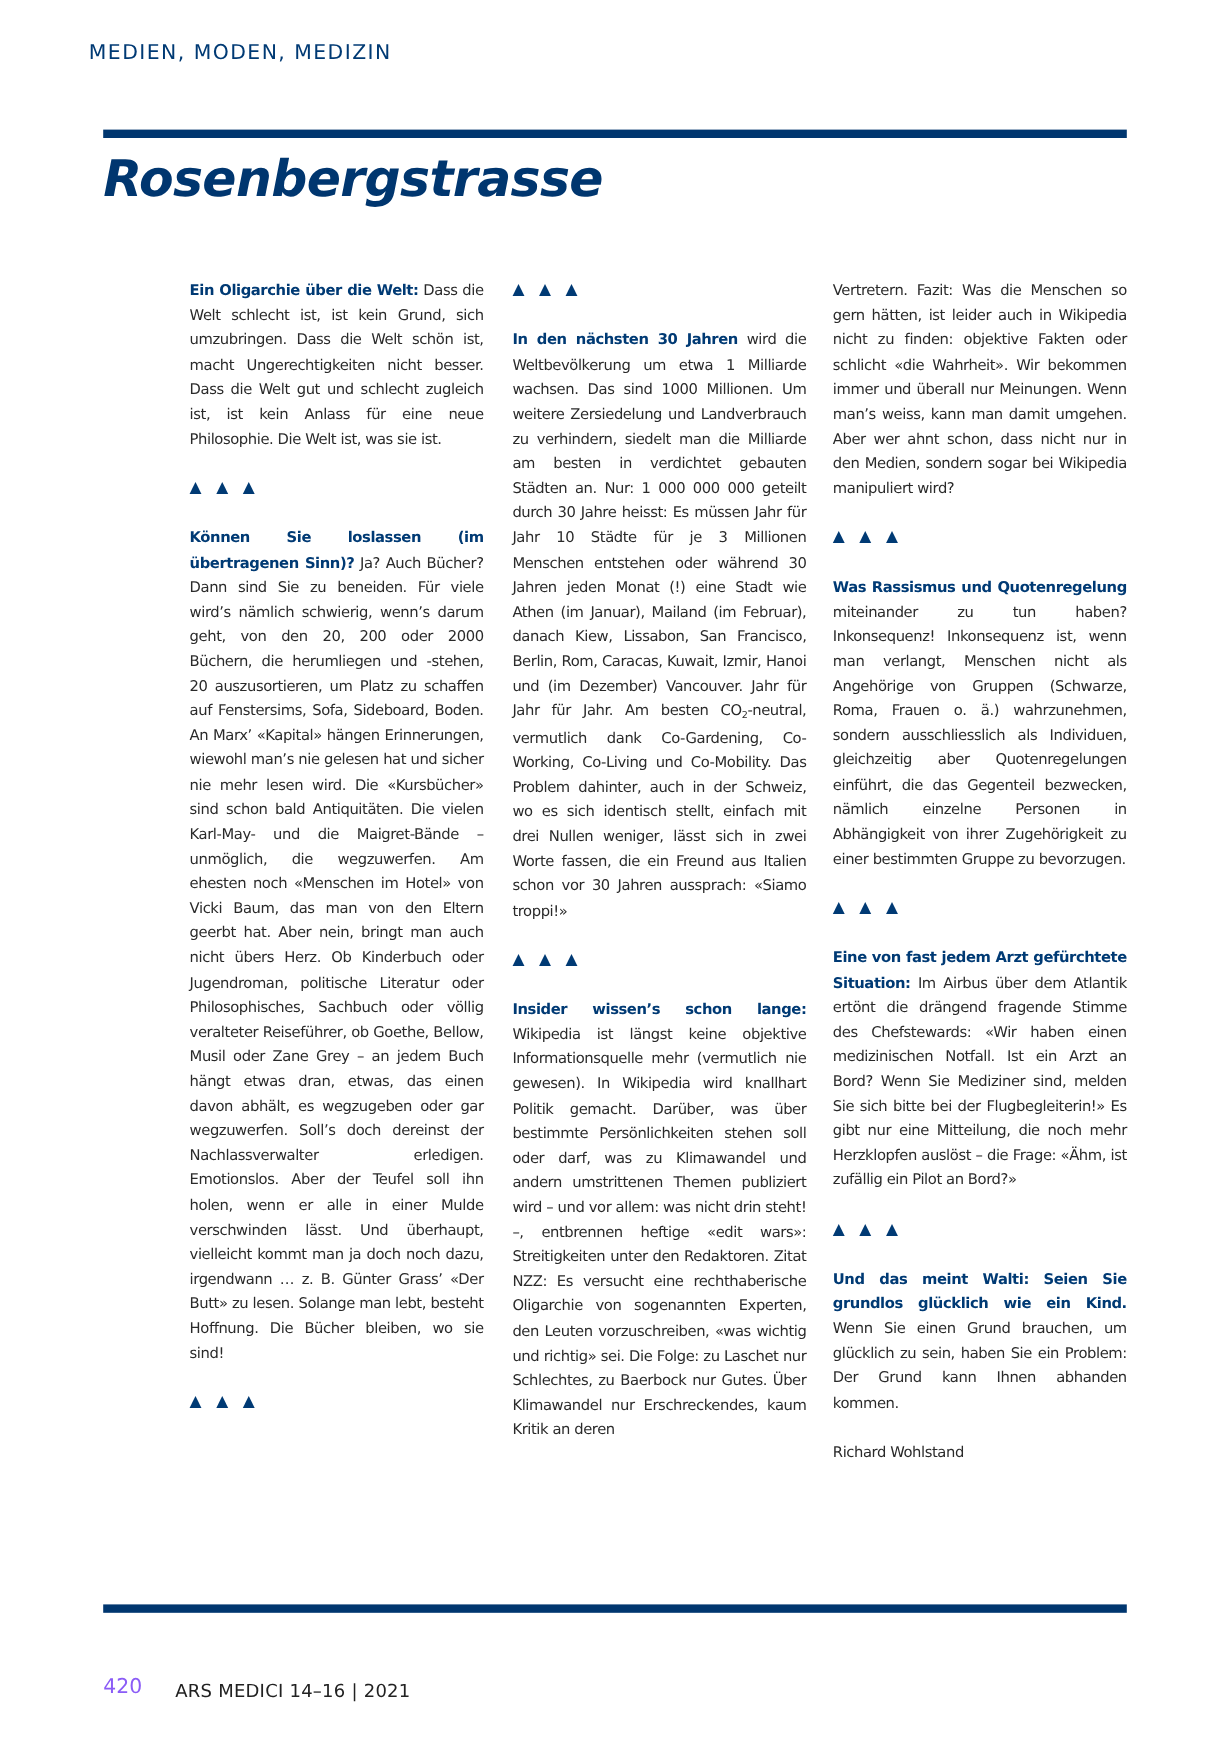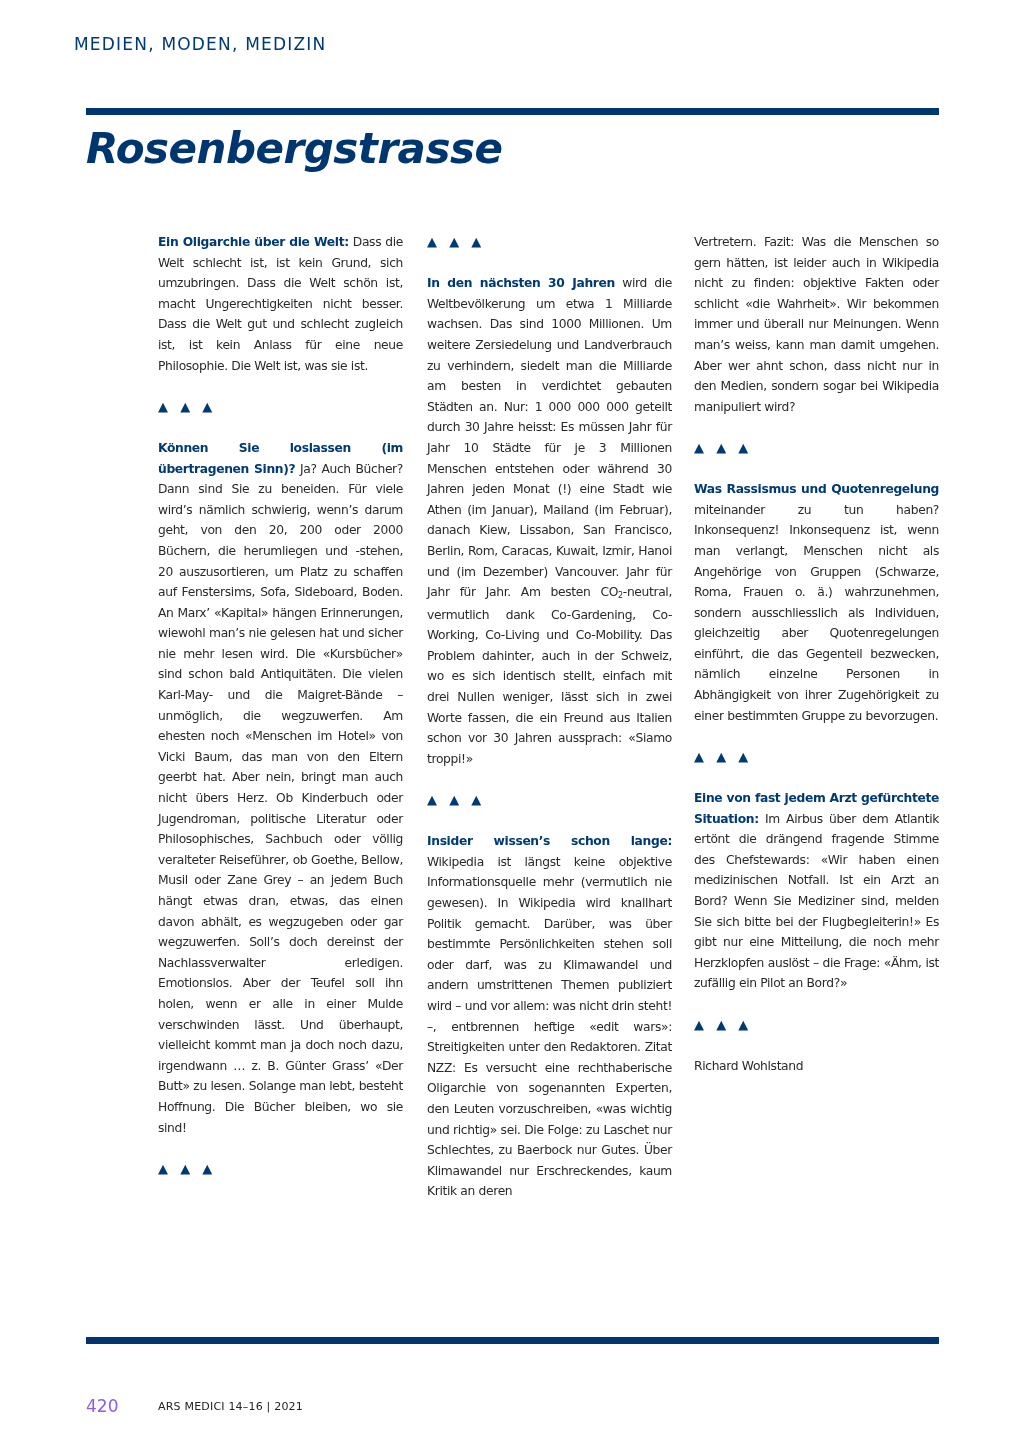--- a/index.html
+++ b/index.html
@@ -15,21 +15,21 @@
     .col1 { left: 158px; }
     .col2 { left: 427px; }
     .col3 { left: 694px; }
     .col p { margin: 0 0 20.6px 0; }
     .col p.last { margin-bottom: 0; }
     .lead { color: #003a74; font-weight: bold; }
     .tri { color: #003a74; font-size: 13px; letter-spacing: 4px; margin: 0 0 20.6px 0; line-height: 20.6px; }
     .author { margin-top: 0; }
     .rule-bottom { position: absolute; left: 86px; top: 1337px; width: 853px; height: 7px; background: #00366f; }
     .page-num { position: absolute; left: 86px; top: 1396px; font-size: 17px; color: #8b5cf6; }
-    .journal { position: absolute; left: 158px; top: 1400px; font-size: 11px; color: #222; letter-spacing: 0.2px; }
+    .journal { position: absolute; left: 146px; top: 1400px; font-size: 15px; color: #222; letter-spacing: 0.2px; }
     sub { font-size: 8px; vertical-align: baseline; position: relative; top: 2px; }
   </style>
 </head>
 <body>
 
 <div class="section-label">MEDIEN, MODEN, MEDIZIN</div>
 <div class="rule-top"></div>
 <h1 class="title">Rosenbergstrasse</h1>
 
 <div class="col col1">
@@ -46,18 +46,19 @@
   <p class="last"><span class="lead">Insider wissen’s schon lange:</span><span> Wikipedia ist längst keine objektive Informationsquelle mehr (vermutlich nie gewesen). In Wikipedia wird knallhart Politik gemacht. Darüber, was über bestimmte Persönlichkeiten stehen soll oder darf, was zu Klimawandel und andern umstrittenen Themen publiziert wird – und vor allem: was nicht drin steht! –, entbrennen heftige «edit wars»: Streitigkeiten unter den Redaktoren. Zitat NZZ: Es versucht eine rechthaberische Oligarchie von sogenannten Experten, den Leuten vorzuschreiben, «was wichtig und richtig» sei. Die Folge: zu Laschet nur Schlechtes, zu Baerbock nur Gutes. Über Klimawandel nur Erschreckendes, kaum Kritik an deren</span></p>
 </div>
 
 <div class="col col3">
   <p><span>Vertretern. Fazit: Was die Menschen so gern hätten, ist leider auch in Wikipedia nicht zu finden: objektive Fakten oder schlicht «die Wahrheit». Wir bekommen immer und überall nur Meinungen. Wenn man’s weiss, kann man damit umgehen. Aber wer ahnt schon, dass nicht nur in den Medien, sondern sogar bei Wikipedia manipuliert wird?</span></p>
   <div class="tri">▲ ▲ ▲</div>
   <p><span class="lead">Was Rassismus und Quotenregelung</span><span> miteinander zu tun haben? Inkonsequenz! Inkonsequenz ist, wenn man verlangt, Menschen nicht als Angehörige von Gruppen (Schwarze, Roma, Frauen o. ä.) wahrzunehmen, sondern ausschliesslich als Individuen, gleichzeitig aber Quotenregelungen einführt, die das Gegenteil bezwecken, nämlich einzelne Personen in Abhängigkeit von ihrer Zugehörigkeit zu einer bestimmten Gruppe zu bevorzugen.</span></p>
   <div class="tri">▲ ▲ ▲</div>
   <p><span class="lead">Eine von fast jedem Arzt gefürchtete Situation:</span><span> Im Airbus über dem Atlantik ertönt die drängend fragende Stimme des Chefstewards: «Wir haben einen medizinischen Notfall. Ist ein Arzt an Bord? Wenn Sie Mediziner sind, melden Sie sich bitte bei der Flugbegleiterin!» Es gibt nur eine Mitteilung, die noch mehr Herzklopfen auslöst – die Frage: «Ähm, ist zufällig ein Pilot an Bord?»</span></p>
   <div class="tri">▲ ▲ ▲</div>
+  <p><span class="lead">Und das meint Walti: Seien Sie grundlos glücklich wie ein Kind.</span><span> Wenn Sie einen Grund brauchen, um glücklich zu sein, haben Sie ein Problem: Der Grund kann Ihnen abhanden kommen.</span></p>
   <p class="author last">Richard Wohlstand</p>
 </div>
 
 <div class="rule-bottom"></div>
 <div class="page-num">420</div>
 <div class="journal">ARS MEDICI 14–16 | 2021</div>
 
 </body></html>

